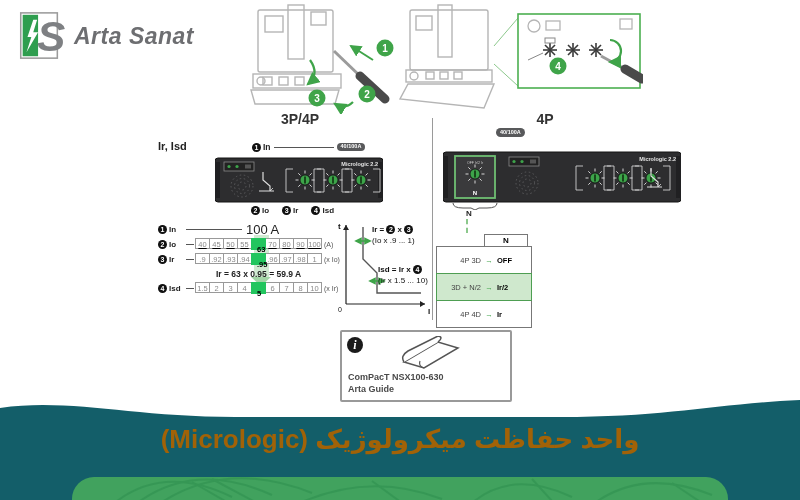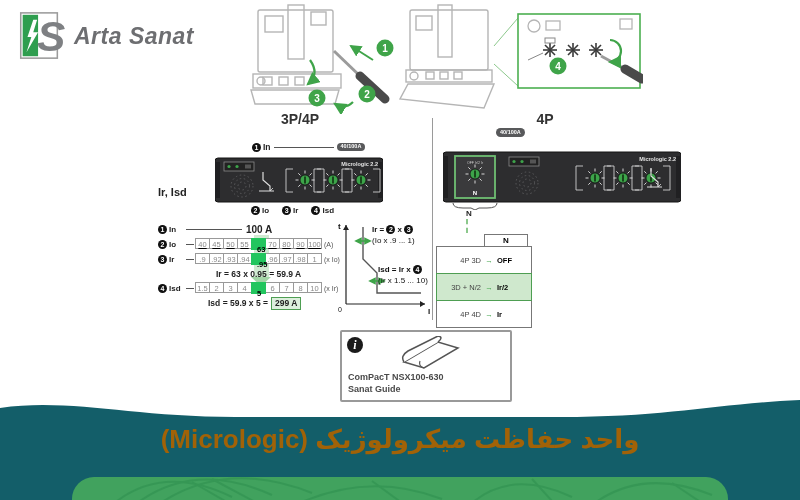--- a/index.html
+++ b/index.html
@@ -5,21 +5,21 @@
   html,body{margin:0;padding:0;}
   body{font-family:"Liberation Sans","DejaVu Sans",sans-serif;background:#fff;}
   .page{position:relative;width:800px;height:500px;background:#fff;overflow:hidden;}
 
   
   .logo{position:absolute;left:14px;top:10px;display:flex;align-items:center;gap:8px;}
   .brand{font-size:23px;font-weight:bold;font-style:italic;color:#6d6e71;letter-spacing:.5px;}
 
   
   .sec-title{position:absolute;font-size:14px;font-weight:bold;color:#333;width:100px;text-align:center;}
-  .sub-label{position:absolute;font-size:11px;font-weight:bold;color:#222;margin-top:46px;}
+  .sub-label{position:absolute;font-size:11px;font-weight:bold;color:#222;}
   .divider{position:absolute;width:1px;background:#9a9a9a;}
 
   
   .nc{display:inline-flex;flex:0 0 9px;width:9px;height:9px;border-radius:50%;background:#111;color:#fff;
       font-size:7px;font-weight:bold;align-items:center;justify-content:center;margin-right:2px;line-height:1;}
 
   
   .in-callout{position:absolute;left:252px;top:142px;display:flex;align-items:center;font-size:8.5px;font-weight:bold;color:#222;}
   .in-callout .line{display:inline-block;width:60px;border-top:1px solid #555;margin:0 3px;}
   .badge{display:inline-block;background:#58595b;color:#fff;font-size:5.5px;font-weight:bold;
@@ -32,21 +32,21 @@
 
   
   .rows{position:absolute;left:158px;top:222px;width:285px;z-index:1;}
   .trow{display:flex;align-items:center;height:14px;margin-bottom:1px;position:relative;z-index:1;}
   .trow b.rl{flex:0 0 17px;font-size:8px;color:#222;}
   .trow .dash{flex:0 0 8px;border-top:1px solid #555;margin-right:1px;}
   .cell{flex:0 0 15px;width:15px;height:11px;line-height:11px;border:1px solid #999;margin-right:-1px;
         background:#fff;color:#8a8a8a;font-size:7.5px;text-align:center;box-sizing:border-box;}
   .cell.sel{background:var(--highlight_bg);border:6px solid #22c55e;color:#000;font-weight:bold;position:relative;z-index:2;}
   .unit{margin-left:3px;font-size:7px;color:#555;}
-  .inval{font-size:10px;font-weight:bold;color:#222;}
+  .inval{font-size:13px;font-weight:normal;color:#222;}
   .formula{height:14px;line-height:14px;padding-left:58px;font-size:8.5px;font-weight:bold;color:#222;}
   .result-row{height:14px;display:flex;align-items:center;padding-left:50px;font-size:8.5px;font-weight:bold;color:#222;}
   .result{margin-left:3px;border:1px solid #4e9e52;background:var(--highlight_bg);padding:0 3px;line-height:11px;}
   .vband{position:absolute;left:254px;top:235px;width:15px;height:42px;background:rgba(88,178,92,.28);z-index:0;}
   .vband-arrow{position:absolute;left:251px;top:277px;width:0;height:0;z-index:0;
                border-left:10px solid transparent;border-right:10px solid transparent;border-top:9px solid rgba(88,178,92,.55);}
 
   
   .gtext{position:absolute;font-size:8px;color:#111;}
 
@@ -312,24 +312,20 @@
           <span class="cell">3</span>
           <span class="cell">4</span>
           <span class="cell sel">5</span>
           <span class="cell">6</span>
           <span class="cell">7</span>
           <span class="cell">8</span>
           <span class="cell">10</span>
         </span>
       <span class="unit">(x Ir)</span>
     </div>
-    <div class="result-row">
-      <span>Isd = 59.9 x 5 =</span>
-      <span class="result">299 A</span>
-    </div>
   </div>
 
   
   <svg class="abs" style="left:333px;top:215px;" width="102" height="102" viewBox="0 0 102 102">
     <line x1="13" y1="10" x2="13" y2="89" stroke="#222" stroke-width="1.2"></line>
     <path d="M13,10 l-3,5 h6 Z" fill="#222"></path>
     <line x1="13" y1="89" x2="92" y2="89" stroke="#222" stroke-width="1.2"></line>
     <path d="M92,89 l-5,-3 v6 Z" fill="#222"></path>
     <text x="5" y="14" font-size="8" font-weight="bold" fill="#111" font-family="Liberation Sans, sans-serif">t</text>
     <text x="95" y="99" font-size="8" font-weight="bold" fill="#111" font-family="Liberation Sans, sans-serif">I</text>
@@ -419,21 +415,21 @@
 
   
   <div class="infobox">
     <div class="info-icon">i</div>
     <svg class="abs" style="left:52px;top:4px;" width="82" height="36" viewBox="0 0 82 36">
       <path d="M10,26 L44,6 L64,12 L30,32 Z" fill="#fff" stroke="#555" stroke-width="1.5"></path>
       <path d="M10,26 Q6,20 14,15 L44,0 Q50,1 44,6" fill="#fff" stroke="#555" stroke-width="1.5"></path>
       <path d="M30,32 Q24,30 26,25" fill="none" stroke="#555" stroke-width="1.2"></path>
     </svg>
     <div class="info-product">ComPacT NSX100-630</div>
-    <div class="info-doc">Sanat Guide</div>
+    <div class="info-doc">Arta Guide</div>
   </div>
 
   
   <svg class="banner-svg" width="800" height="104" viewBox="0 0 800 104">
     <path d="M0,12 C70,2 130,21 235,21 L560,21 C670,21 712,8 800,4 L800,104 L0,104 Z" fill="var(--teal)"></path>
   </svg>
   <div class="banner-title">واحد حفاظت میکرولوژیک (Micrologic)</div>
   <div class="bottom-green">
     <svg width="656" height="23" viewBox="0 0 656 23">
       <g fill="none" stroke="#2e8f4f" stroke-width="2" opacity="0.55">

